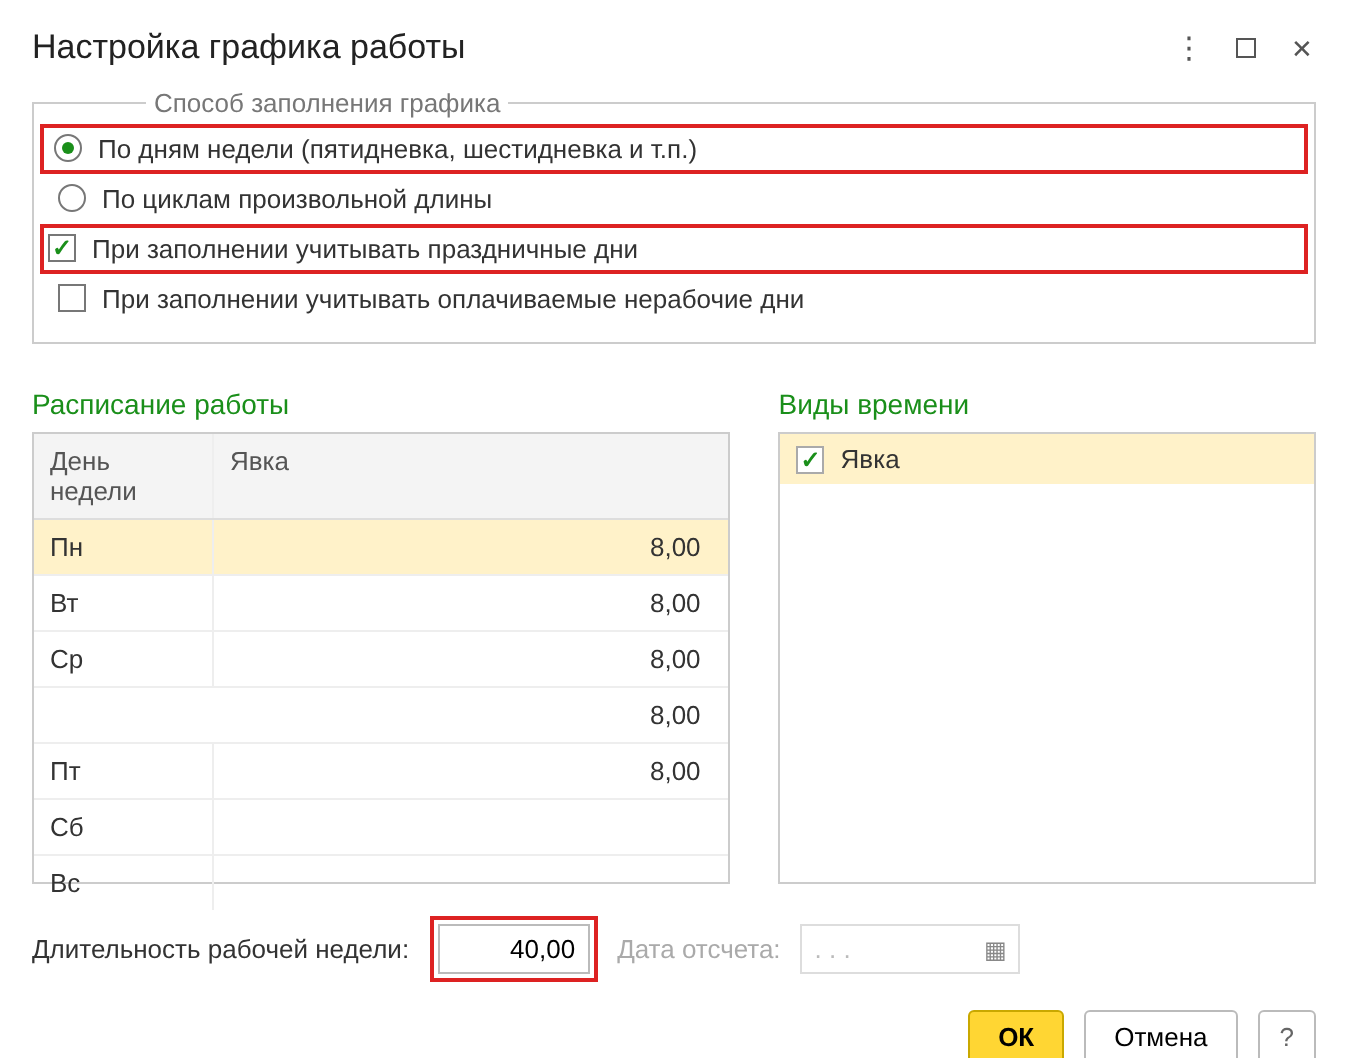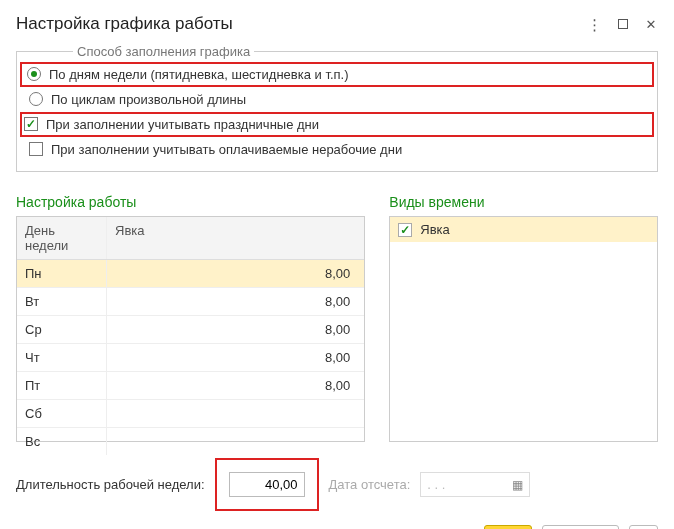--- a/index.html
+++ b/index.html
@@ -151,21 +151,21 @@
   .num-input {
     width: 76px;
     border: 1px solid #bbb;
     padding: 4px 6px;
     text-align: right;
     font-family: inherit;
     font-size: 13px;
     background: #fff;
   }
   .num-wrap {
-    padding: 12px;
+    padding: 2px;
   }
   .date-input {
     width: 110px;
     border: 1px solid #ddd;
     padding: 4px 6px;
     color: #bbb;
     background: #fff;
     display: flex;
     justify-content: space-between;
     align-items: center;
@@ -224,41 +224,40 @@
       <span>При заполнении учитывать праздничные дни</span>
     </div>
     <div class="check-row">
       <div class="checkbox"></div>
       <span>При заполнении учитывать оплачиваемые нерабочие дни</span>
     </div>
   </fieldset>
 
   <div class="columns">
     <div class="panel" style="flex:1.3">
-      <h3>Настройка работы</h3>
+      <h3>Расписание работы</h3>
       <div class="grid schedule">
         <div class="grid-head">
           <div class="cell col-day">День недели</div>
           <div class="cell col-val" style="text-align:left">Явка</div>
         </div>
         <div id="schedule-body">
             <div class="row sel">
               <div class="cell col-day">Пн</div>
               <div class="cell col-val">8,00</div>
             </div>
             <div class="row">
               <div class="cell col-day">Вт</div>
               <div class="cell col-val">8,00</div>
             </div>
             <div class="row">
               <div class="cell col-day">Ср</div>
               <div class="cell col-val">8,00</div>
             </div>
             <div class="row">
-              <div class="cell col-day">Чт</div>
               <div class="cell col-val">8,00</div>
             </div>
             <div class="row">
               <div class="cell col-day">Пт</div>
               <div class="cell col-val">8,00</div>
             </div>
             <div class="row">
               <div class="cell col-day">Сб</div>
               <div class="cell col-val"></div>
             </div>

